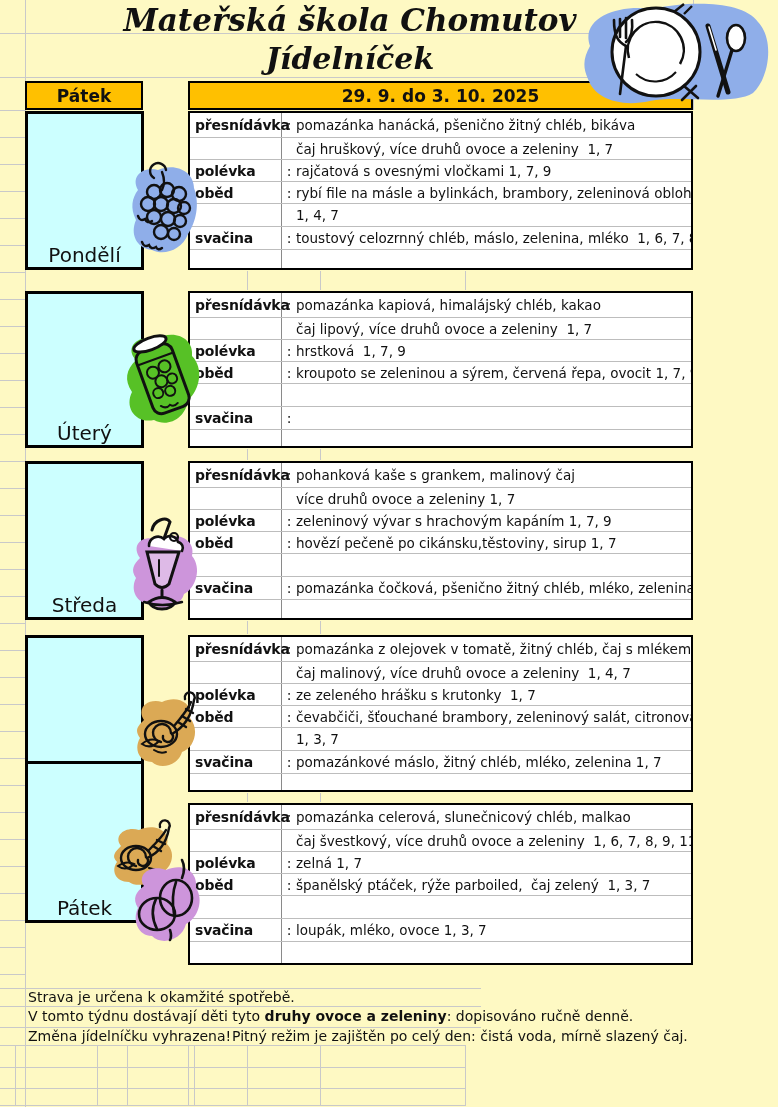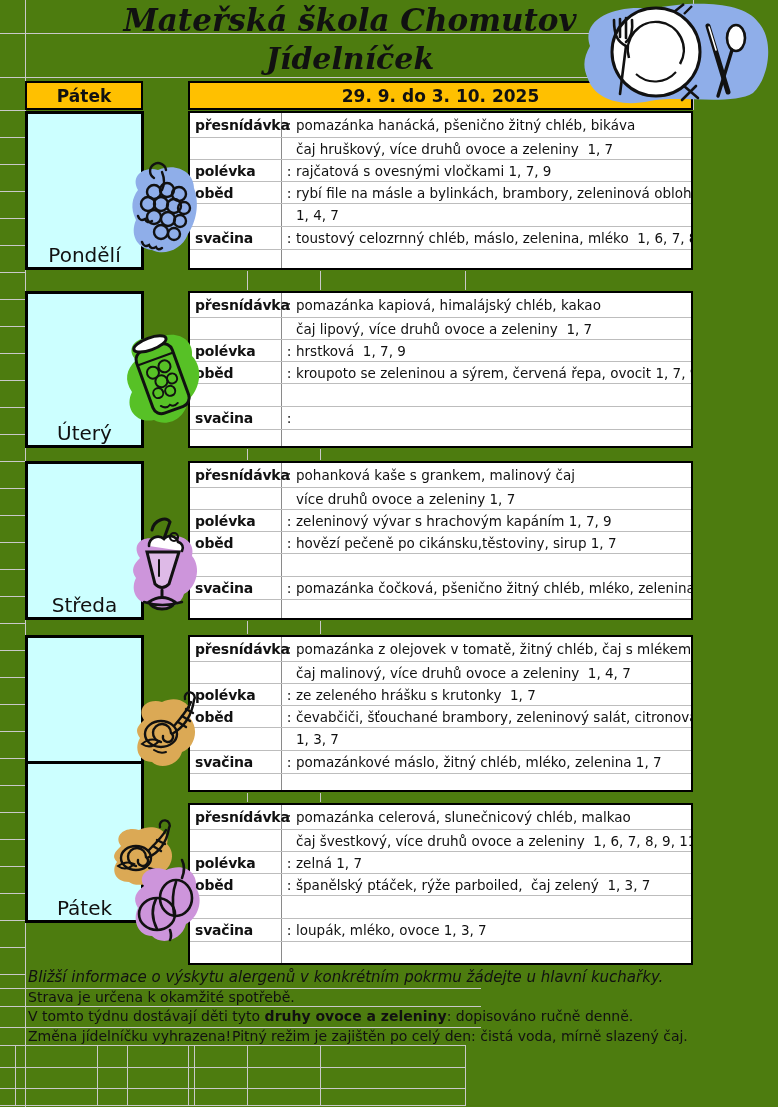--- a/index.html
+++ b/index.html
@@ -1,16 +1,16 @@
 <!DOCTYPE html>
 <html><head>
 <meta charset="utf-8">
 <style>
   html,body{margin:0;padding:0;background:#fff;}
-  .page{position:relative;width:778px;height:1107px;background:#4d7c0f;overflow:hidden;
+  .page{position:relative;width:778px;height:1107px;background:#fef9c3;overflow:hidden;
         font-family:"DejaVu Sans",sans-serif;color:#111;}
   .gl{position:absolute;background:#c9c9c9;}
   .leftstrip{position:absolute;left:0;top:84px;width:25px;height:904px;
       background:repeating-linear-gradient(to bottom,transparent 0 26px,#c9c9c9 26px 27px);}
   .title{position:absolute;left:0;top:2px;width:700px;text-align:center;
       font-family:"DejaVu Serif",serif;font-style:italic;font-weight:bold;font-size:31px;}
   .subtitle{position:absolute;left:0;top:41px;width:700px;text-align:center;
       font-family:"DejaVu Serif",serif;font-style:italic;font-weight:bold;font-size:30px;}
   .hdrcell{position:absolute;top:81px;height:29px;background:#FFC000;border:2px solid #000;
       box-sizing:border-box;display:flex;align-items:center;justify-content:center;
@@ -380,19 +380,18 @@
     <g stroke="#111" fill="none" stroke-linecap="round" stroke-width="2.6">
       <path d="M56,4 q4,8 0,18"></path>
       <ellipse cx="50" cy="42" rx="16" ry="18"></ellipse>
       <path d="M50,26 q-5,14 -2,32"></path>
       <ellipse cx="31" cy="58" rx="18" ry="16"></ellipse>
       <path d="M30,43 q-7,14 1,30"></path>
       <path d="M44,74 q2,6 0,10"></path>
     </g>
   </svg>
 
-  <div class="fnote ital" style="top:966px;height:21px">Bližší informace o výskytu alergenů v konkrétním pokrmu žádejte u hlavní kuchařky.</div>
   <div class="fnote" style="top:988px;height:17px">Strava je určena k okamžité spotřebě.</div>
   <div class="fnote" style="top:1006px;height:20px"><span>V tomto týdnu dostávají děti tyto </span><span class="b">druhy ovoce a zeleniny</span><span>: dopisováno ručně denně.</span></div>
   <div class="fnote" style="top:1027px;height:17px">Změna jídelníčku vyhrazena!</div>
   <div class="fnote" style="top:1027px;height:17px;left:232px">Pitný režim je zajištěn po celý den: čistá voda, mírně slazený čaj.</div>
 
 </div>
 
 </body></html>

